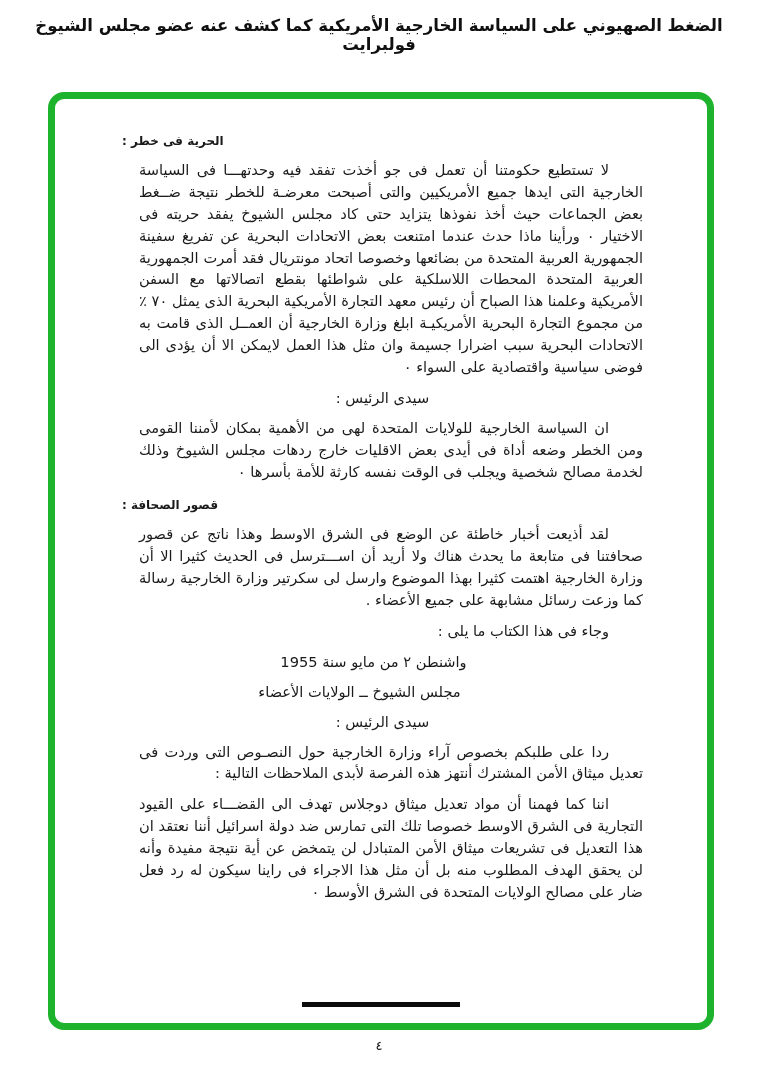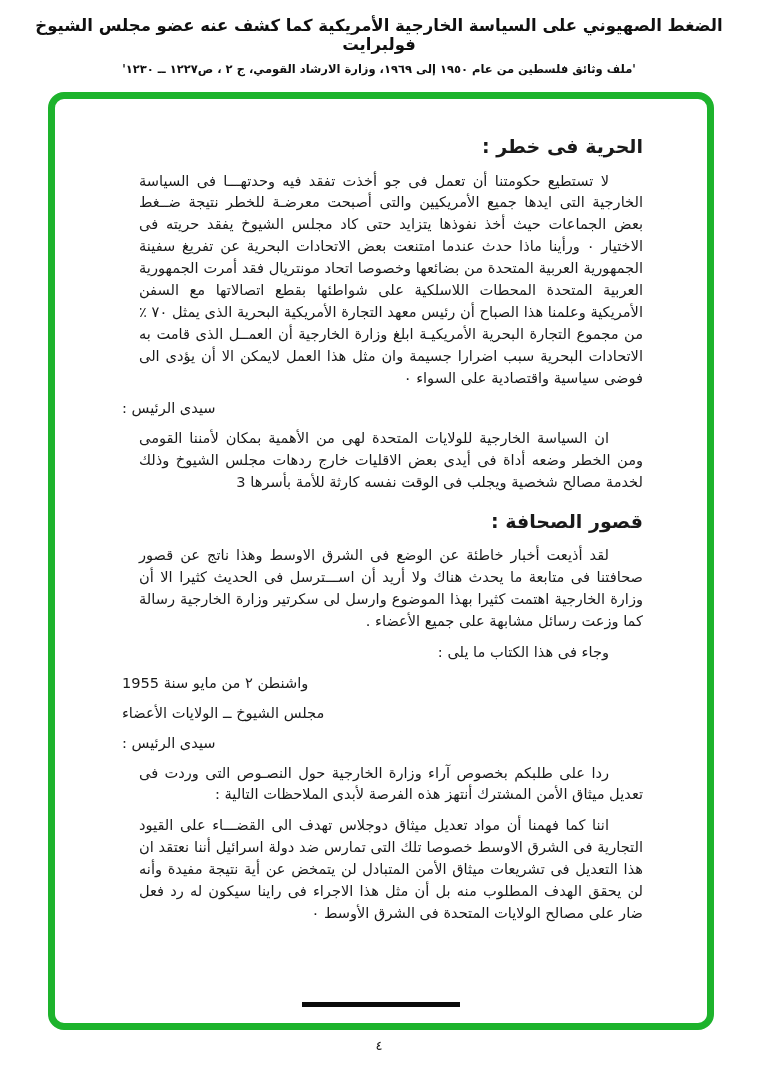--- a/index.html
+++ b/index.html
@@ -54,33 +54,33 @@
     right: 115px;
     left: 122px;
     direction: rtl;
     text-align: justify;
     font-size: 14.6px;
     line-height: 1.5;
     color: #1a1a1a;
   }
   .sec-heading {
     font-weight: bold;
-    font-size: 19px;
+    font-size: 12px;
     margin: 14px 0 9px 0;
-    text-align: right;
+    text-align: left;
   }
   .sec-heading.big-gap { margin-top: 26px; }
   .sec-paragraph {
     margin: 0 0 9px 17px;
     text-indent: 34px;
     text-align: justify;
   }
   .sec-line {
     margin: 2px 0 8px 0;
-    text-align: left;
+    text-align: center;
     text-indent: 0;
   }
   .sec-line.indent-sm { padding-right: 18px; }
   .sec-line.indent-md { padding-right: 46px; }
   .closing-divider {
     position: absolute;
     bottom: 16px;
     left: 50%;
     transform: translateX(-50%);
     width: 158px;
@@ -97,32 +97,31 @@
     color: #111111;
   }
 </style>
 </head>
 <body>
 
 <div class="page" style="background: rgb(255, 255, 255);">
 
   <div class="page-header">
     <div class="doc-title">الضغط الصهيوني على السياسة الخارجية الأمريكية كما كشف عنه عضو مجلس الشيوخ فولبرايت</div>
-    <div class="doc-subtitle">'ملف وثائق فلسطين من عام ١٩٥٠ إلى ١٩٦٩، وزارة الارشاد القومي، ج ٢ ، ص١٢٢٧ ــ ١٢٣٠'</div>
   </div>
 
   <div class="green-frame" style="border-color: rgb(29, 179, 44);">
     <div class="closing-divider" style="background: rgb(11, 11, 11);"></div>
   </div>
 
   <div class="doc-body" id="doc-body">
       <div class="sec-heading">الحرية فى خطر :</div>
       <div class="sec-paragraph">لا تستطيع حكومتنا أن تعمل فى جو أخذت تفقد فيه وحدتهـــا فى السياسة الخارجية التى ايدها جميع الأمريكيين والتى أصبحت معرضـة للخطر نتيجة ضــغط بعض الجماعات حيث أخذ نفوذها يتزايد حتى كاد مجلس الشيوخ يفقد حريته فى الاختيار ٠ ورأينا ماذا حدث عندما امتنعت بعض الاتحادات البحرية عن تفريغ سفينة الجمهورية العربية المتحدة من بضائعها وخصوصا اتحاد مونتريال فقد أمرت الجمهورية العربية المتحدة المحطات اللاسلكية على شواطئها بقطع اتصالاتها مع السفن الأمريكية وعلمنا هذا الصباح أن رئيس معهد التجارة الأمريكية البحرية الذى يمثل ٧٠ ٪ من مجموع التجارة البحرية الأمريكيـة ابلغ وزارة الخارجية أن العمــل الذى قامت به الاتحادات البحرية سبب اضرارا جسيمة وان مثل هذا العمل لايمكن الا أن يؤدى الى فوضى سياسية واقتصادية على السواء ٠</div>
       <div class="sec-line">سيدى الرئيس :</div>
-      <div class="sec-paragraph">ان السياسة الخارجية للولايات المتحدة لهى من الأهمية بمكان لأمننا القومى ومن الخطر وضعه أداة فى أيدى بعض الاقليات خارج ردهات مجلس الشيوخ وذلك لخدمة مصالح شخصية ويجلب فى الوقت نفسه كارثة للأمة بأسرها 3</div>
+      <div class="sec-paragraph">ان السياسة الخارجية للولايات المتحدة لهى من الأهمية بمكان لأمننا القومى ومن الخطر وضعه أداة فى أيدى بعض الاقليات خارج ردهات مجلس الشيوخ وذلك لخدمة مصالح شخصية ويجلب فى الوقت نفسه كارثة للأمة بأسرها ٠</div>
       <div class="sec-heading">قصور الصحافة :</div>
       <div class="sec-paragraph">لقد أذيعت أخبار خاطئة عن الوضع فى الشرق الاوسط وهذا ناتج عن قصور صحافتنا فى متابعة ما يحدث هناك ولا أريد أن اســـترسل فى الحديث كثيرا الا أن وزارة الخارجية اهتمت كثيرا بهذا الموضوع وارسل لى سكرتير وزارة الخارجية رسالة كما وزعت رسائل مشابهة على جميع الأعضاء .</div>
       <div class="sec-paragraph">وجاء فى هذا الكتاب ما يلى :</div>
       <div class="sec-line indent-sm">واشنطن ٢ من مايو سنة 1955</div>
       <div class="sec-line indent-md">مجلس الشيوخ ــ الولايات الأعضاء</div>
       <div class="sec-line">سيدى الرئيس :</div>
       <div class="sec-paragraph">ردا على طلبكم بخصوص آراء وزارة الخارجية حول النصـوص التى وردت فى تعديل ميثاق الأمن المشترك أنتهز هذه الفرصة لأبدى الملاحظات التالية :</div>
       <div class="sec-paragraph">اننا كما فهمنا أن مواد تعديل ميثاق دوجلاس تهدف الى القضـــاء على القيود التجارية فى الشرق الاوسط خصوصا تلك التى تمارس ضد دولة اسرائيل أننا نعتقد ان هذا التعديل فى تشريعات ميثاق الأمن المتبادل لن يتمخض عن أية نتيجة مفيدة وأنه لن يحقق الهدف المطلوب منه بل أن مثل هذا الاجراء فى راينا سيكون له رد فعل ضار على مصالح الولايات المتحدة فى الشرق الأوسط ٠</div>
     </div>
 

